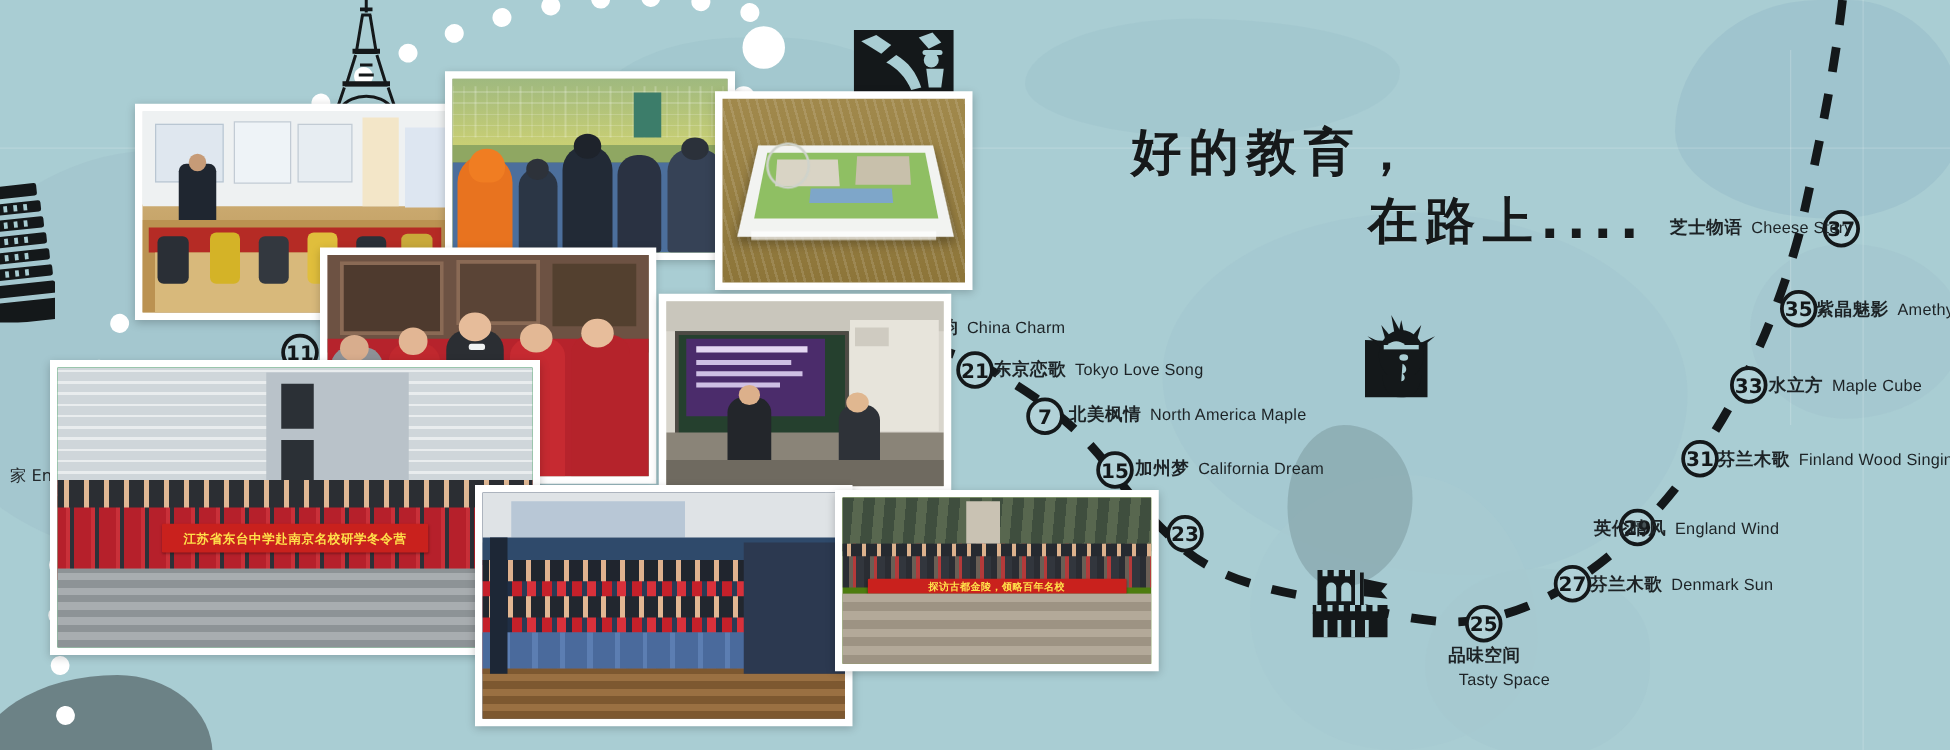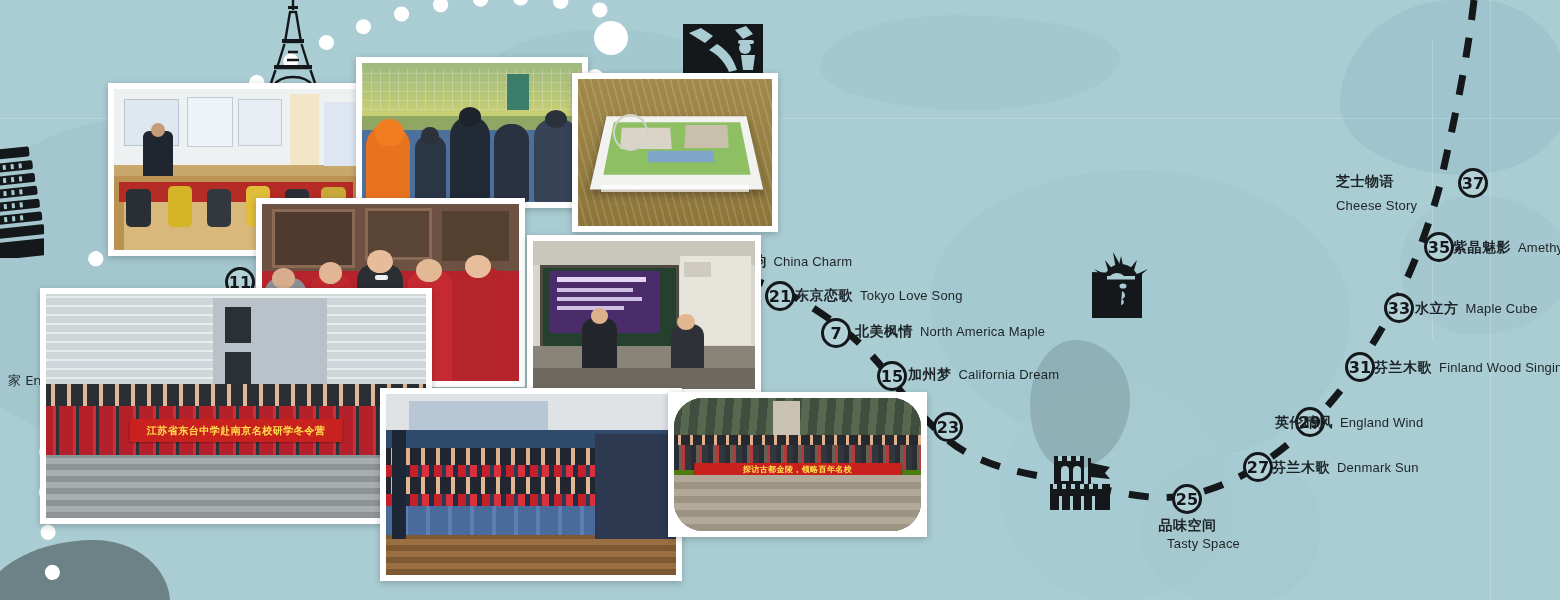--- a/index.html
+++ b/index.html
@@ -407,30 +407,34 @@
       <div class="stop-label" style="left: 1415px; top: 300px;">
         <span class="cn">水立方</span>
         <span class="en">Maple Cube</span>
       </div>
       <div class="marker" style="left: 1424px; top: 232px;">35</div>
       <div class="stop-label" style="left: 1453px; top: 239px;">
         <span class="cn">紫晶魅影</span>
         <span class="en">Amethyst Ch</span>
       </div>
       <div class="marker" style="left: 1458px; top: 168px;">37</div>
-      <div class="stop-label" style="left: 1336px; top: 173px; flex-direction: column;">
+      <div class="stop-label" style="left: 1336px; top: 173px;">
         <span class="cn">芝士物语</span>
         <span class="en">Cheese Story</span>
       </div>
       <div class="stop-label" style="left: 752px; top: 253px;">
         <span class="cn">韵</span>
         <span class="en">China Charm</span>
       </div>
     </div>
 
+  <div class="title-wrap">
+    <div class="title-l1">好的教育，</div>
+    <div class="title-l2">在路上....</div>
+  </div>
 
   <div style="position:absolute;left:8px;top:372px;font-size:13px;color:#23292c;z-index:6;font-family:'DejaVu Sans','Liberation Sans',sans-serif;">家 En</div>
 
   <div class="photo" style="left:108px;top:83px;width:244px;height:161px;">
     <div class="inner" style="background:linear-gradient(#e9ecee 0%,#e3e6e6 46%,#caa96f 47%,#b5904f 100%);">
       <div class="ph-band" style="top:0;height:47%;background:#eef1f2;"></div>
       <div style="position:absolute;left:4%;top:6%;width:22%;height:28%;background:#dfe7ef;border:1px solid #b9c6d2;"></div>
       <div style="position:absolute;left:30%;top:5%;width:18%;height:30%;background:#eef3f7;border:1px solid #c2cbd4;"></div>
       <div style="position:absolute;left:51%;top:6%;width:17%;height:28%;background:#e7edf2;border:1px solid #c2cbd4;"></div>
       <div style="position:absolute;left:72%;top:3%;width:12%;height:44%;background:#f3e6c8;"></div>
@@ -566,21 +570,21 @@
                   background:repeating-linear-gradient(90deg,#4a6a9c 0 18px,#5c7eb2 18px 22px);"></div>
       <div style="position:absolute;left:0;top:78%;width:100%;height:22%;background:#8a6236;"></div>
       <div style="position:absolute;left:0;top:78%;width:100%;height:22%;
                   background:repeating-linear-gradient(0deg,#7d5830 0 6px,#9a7042 6px 12px);"></div>
       <div style="position:absolute;left:72%;top:22%;width:28%;height:58%;background:#2c3950;"></div>
       <div style="position:absolute;left:2%;top:20%;width:5%;height:60%;background:#1d2736;"></div>
     </div>
   </div>
 
   <div class="photo" style="left:668px;top:392px;width:247px;height:133px;">
-    <div class="inner" style="background:#4d7c0f;border-radius:29px;">
+    <div class="inner" style="background:#4d7c0f;">
       <div class="ph-band" style="top:0;height:32%;background:#4d5b4a;"></div>
       <div style="position:absolute;left:0;top:0;width:100%;height:32%;
                   background:repeating-linear-gradient(95deg,#3f4e3e 0 9px,#58674f 9px 17px);"></div>
       <div style="position:absolute;left:40%;top:2%;width:11%;height:30%;background:#c9c2b3;"></div>
       <div class="crowd" style="top:28%;height:26%;
             background:repeating-linear-gradient(90deg,#2a2d33 0 5px,#6a5f55 5px 8px,#b43a3a 8px 11px,#32363d 11px 17px);"></div>
       <div class="crowd" style="top:28%;height:7%;
             background:repeating-linear-gradient(90deg,#262a30 0 4px,#ddb28d 4px 7px,#262a30 7px 12px);"></div>
       <div class="banner" style="left:50%;top:49%;width:84%;height:9%;font-size:8px;letter-spacing:.4px;">探访古都金陵，领略百年名校</div>
       <div class="ph-band" style="top:58%;height:42%;background:#a89e8e;"></div>

